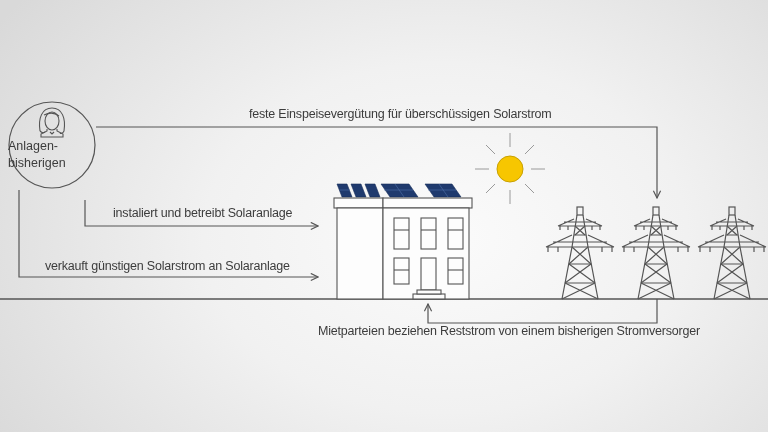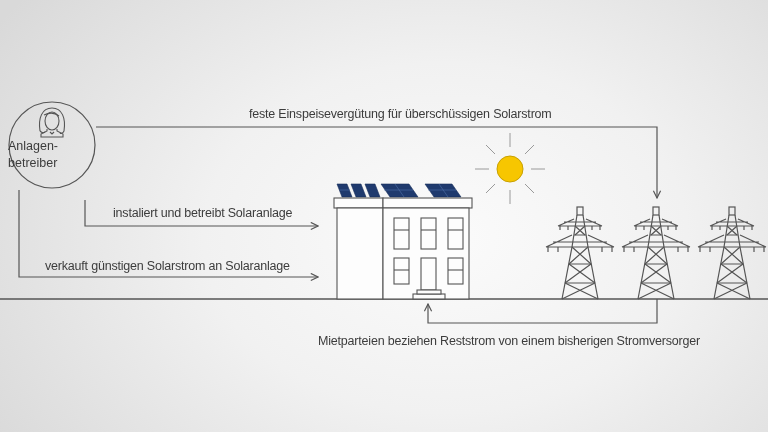--- a/index.html
+++ b/index.html
@@ -121,19 +121,19 @@
   <g>
       <use href="#pylon" x="656" y="207"></use>
     </g>
   <g>
       <use href="#pylon" x="732" y="207"></use>
     </g>
 </svg>
 
 <div class="persona-label" style="top:138px;">
   <div>Anlagen-</div>
-  <div>betreiber</div>
+  <div>bisherigen</div>
 </div>
 
 <div class="lbl" style="left:214px; top:107px;margin-left:35px;">feste Einspeisevergütung für überschüssigen Solarstrom</div>
 <div class="lbl" style="left:113px; top:206px;">instaliert und betreibt Solaranlage</div>
 <div class="lbl" style="left:45px; top:259px;">verkauft günstigen Solarstrom an Solaranlage</div>
-<div class="lbl" style="left:318px; top:334px;">Mietparteien beziehen Reststrom von einem bisherigen Stromversorger</div>
+<div class="lbl" style="left:318px; top:324px;">Mietparteien beziehen Reststrom von einem bisherigen Stromversorger</div>
 
 </body></html>

